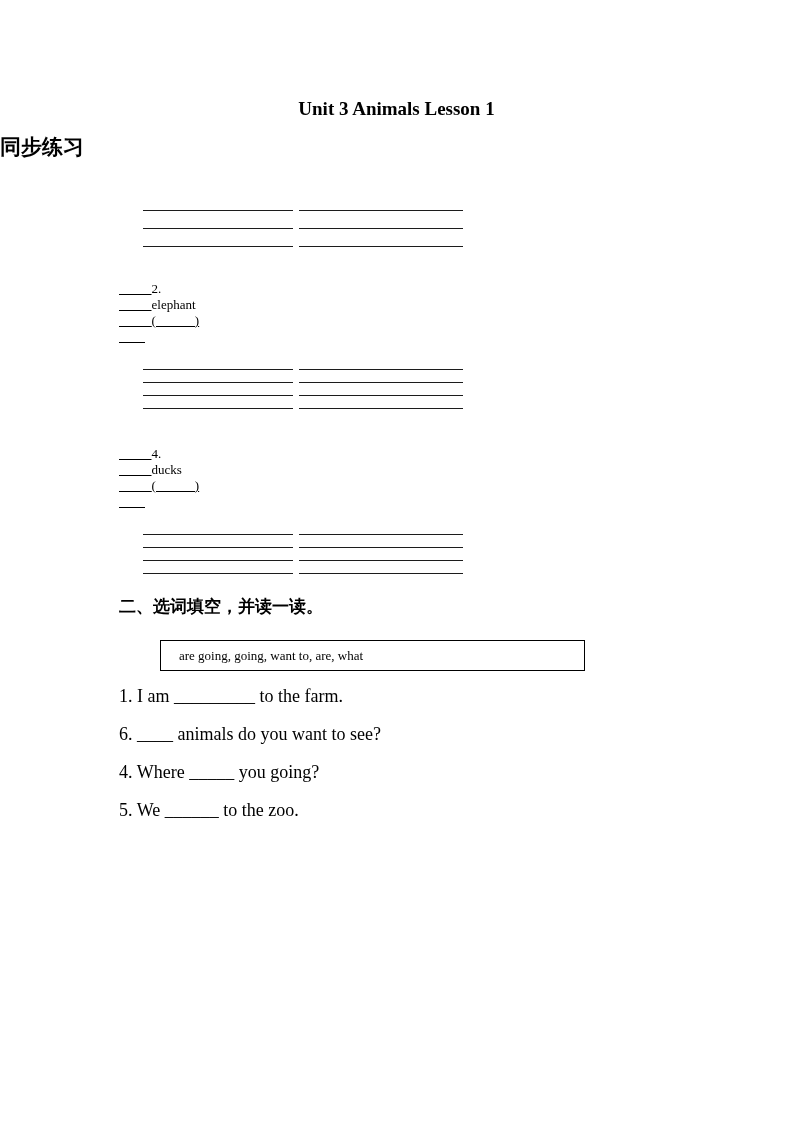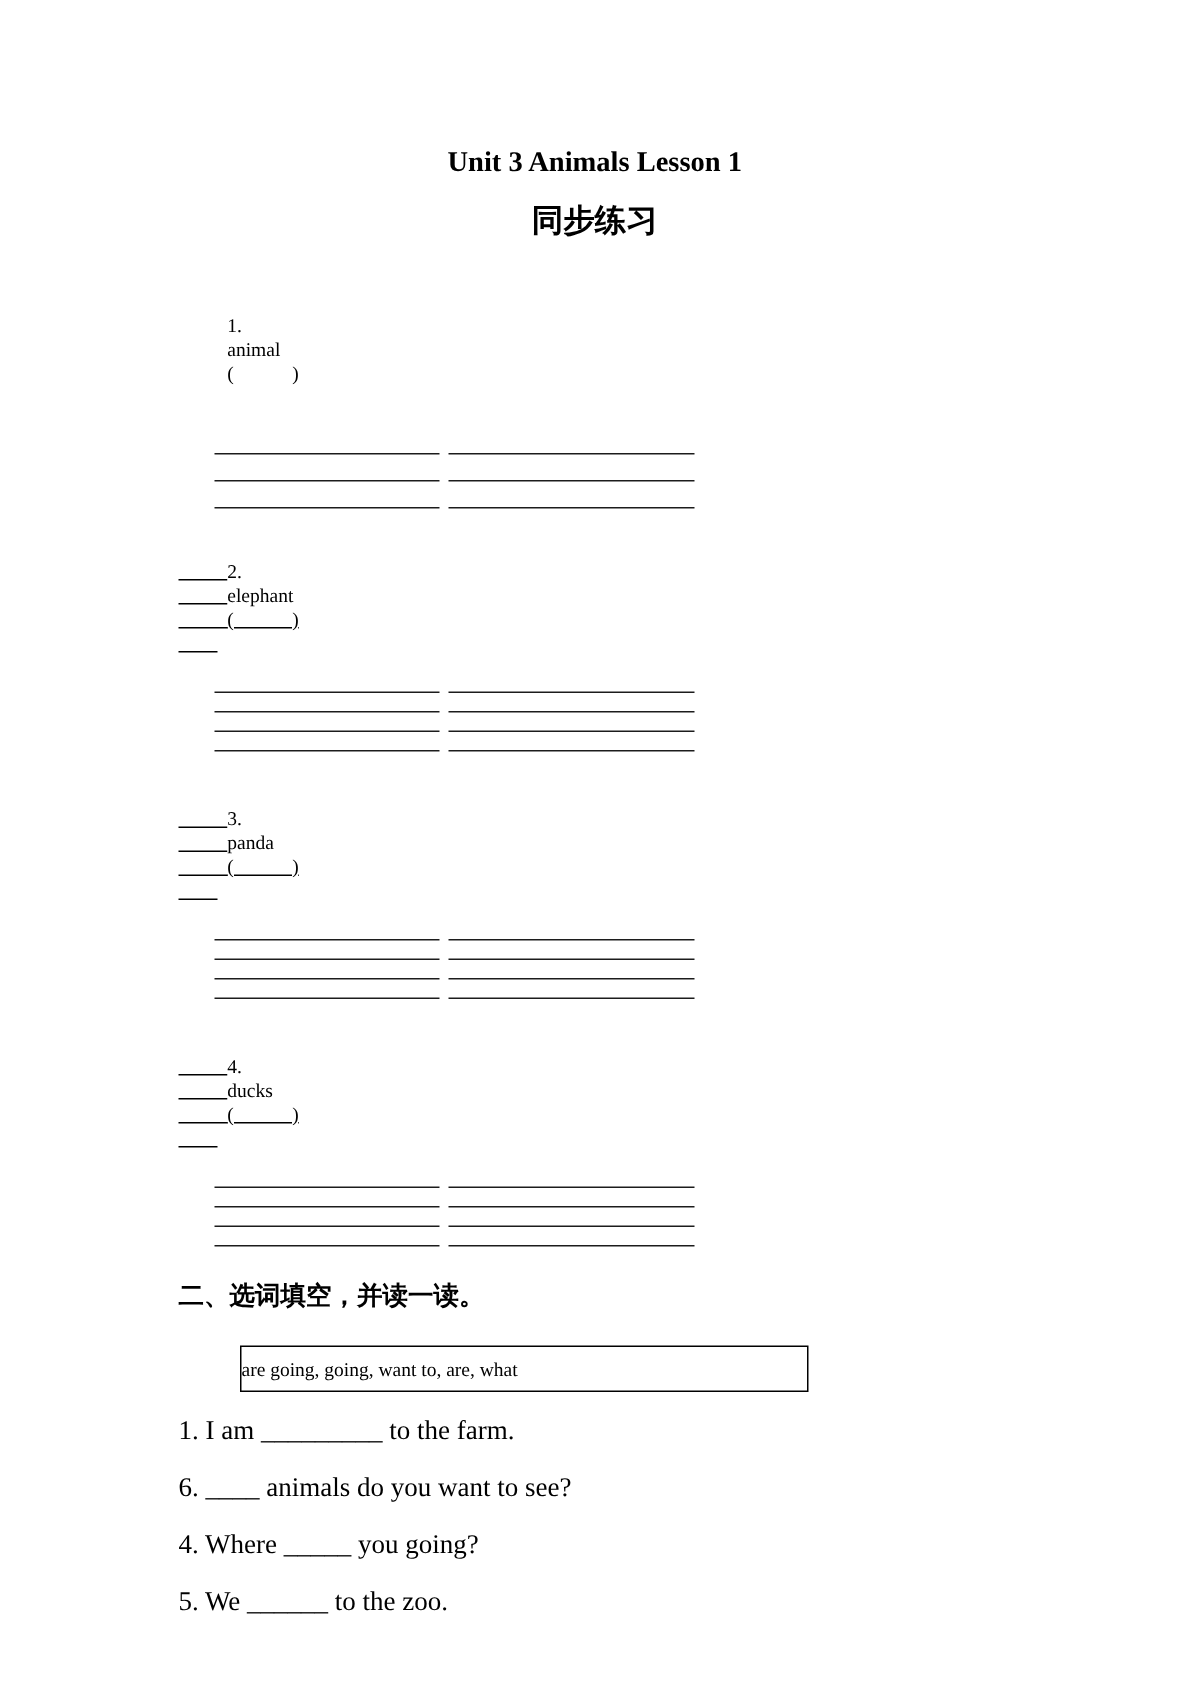--- a/index.html
+++ b/index.html
@@ -15,21 +15,21 @@
     overflow: hidden;
   }
   .title {
     text-align: center;
     font-size: 19px;
     font-weight: bold;
     font-family: "Liberation Serif", serif;
     margin: 0 0 13px 0;
   }
   .subtitle {
-    text-align: center;
+    text-align: left;
     font-size: 21px;
     font-weight: bold;
     font-family: "DejaVu Sans", sans-serif;
     margin: 0 0 32px 0;
   }
   .content { margin-left: 119px; margin-right: 90px; }
   .section-heading {
     font-size: 17px;
     font-weight: bold;
     font-family: "DejaVu Sans", sans-serif;
@@ -56,25 +56,26 @@
   .lines .ln { border-bottom: 1.4px solid #1c1c1c; }
   .lines-wide .ln { height: 17px; }
   .lines-tight .ln { height: 12px; }
   .word-item.tight { margin-bottom: 21px; text-decoration: underline; }
   
   .section2-wrap { margin-top: 14px; }
   .word-bank {
     box-sizing: border-box;
     margin-left: 41px;
     margin-top: 18px;
-    width: 379px;
+    width: 425px;
     height: 31px;
     border: 1px solid #000;
     display: flex;
     align-items: center;
+    padding-left: 18px;
     font-size: 13px;
     font-family: "Liberation Serif", serif;
   }
   .questions { margin-top: 15px; }
   .question {
     font-size: 18px;
     font-family: "Liberation Serif", serif;
     margin-bottom: 17px;
     white-space: pre;
   }
@@ -85,25 +86,20 @@
 <div class="page">
 
   <div class="title">Unit 3 Animals Lesson 1</div>
   <div class="subtitle">同步练习</div>
 
   <div class="content">
 
     <div class="section">
 
       <div class="word-item">
-        <div class="word-row">
-          <span class="num">1.</span>
-          <span class="word">animal</span>
-          <span class="paren">(            )</span>
-        </div>
         <div class="lines lines-wide">
           <div class="ln"></div>
           <div class="ln"></div>
           <div class="ln"></div>
           <div class="ln"></div>
           <div class="ln"></div>
           <div class="ln"></div>
         </div>
       </div>
 
@@ -118,37 +114,20 @@
           <div class="ln"></div>
           <div class="ln"></div>
           <div class="ln"></div>
           <div class="ln"></div>
           <div class="ln"></div>
           <div class="ln"></div>
           <div class="ln"></div>
         </div>
       </div>
 
-      <div class="word-item tight">
-        <div class="word-row">
-          <span class="num">3.</span>
-          <span class="word">panda</span>
-          <span class="paren">(            )</span>
-        </div>
-        <div class="lines lines-tight">
-          <div class="ln"></div>
-          <div class="ln"></div>
-          <div class="ln"></div>
-          <div class="ln"></div>
-          <div class="ln"></div>
-          <div class="ln"></div>
-          <div class="ln"></div>
-          <div class="ln"></div>
-        </div>
-      </div>
 
       <div class="word-item tight">
         <div class="word-row">
           <span class="num">4.</span>
           <span class="word">ducks</span>
           <span class="paren">(            )</span>
         </div>
         <div class="lines lines-tight">
           <div class="ln"></div>
           <div class="ln"></div>

